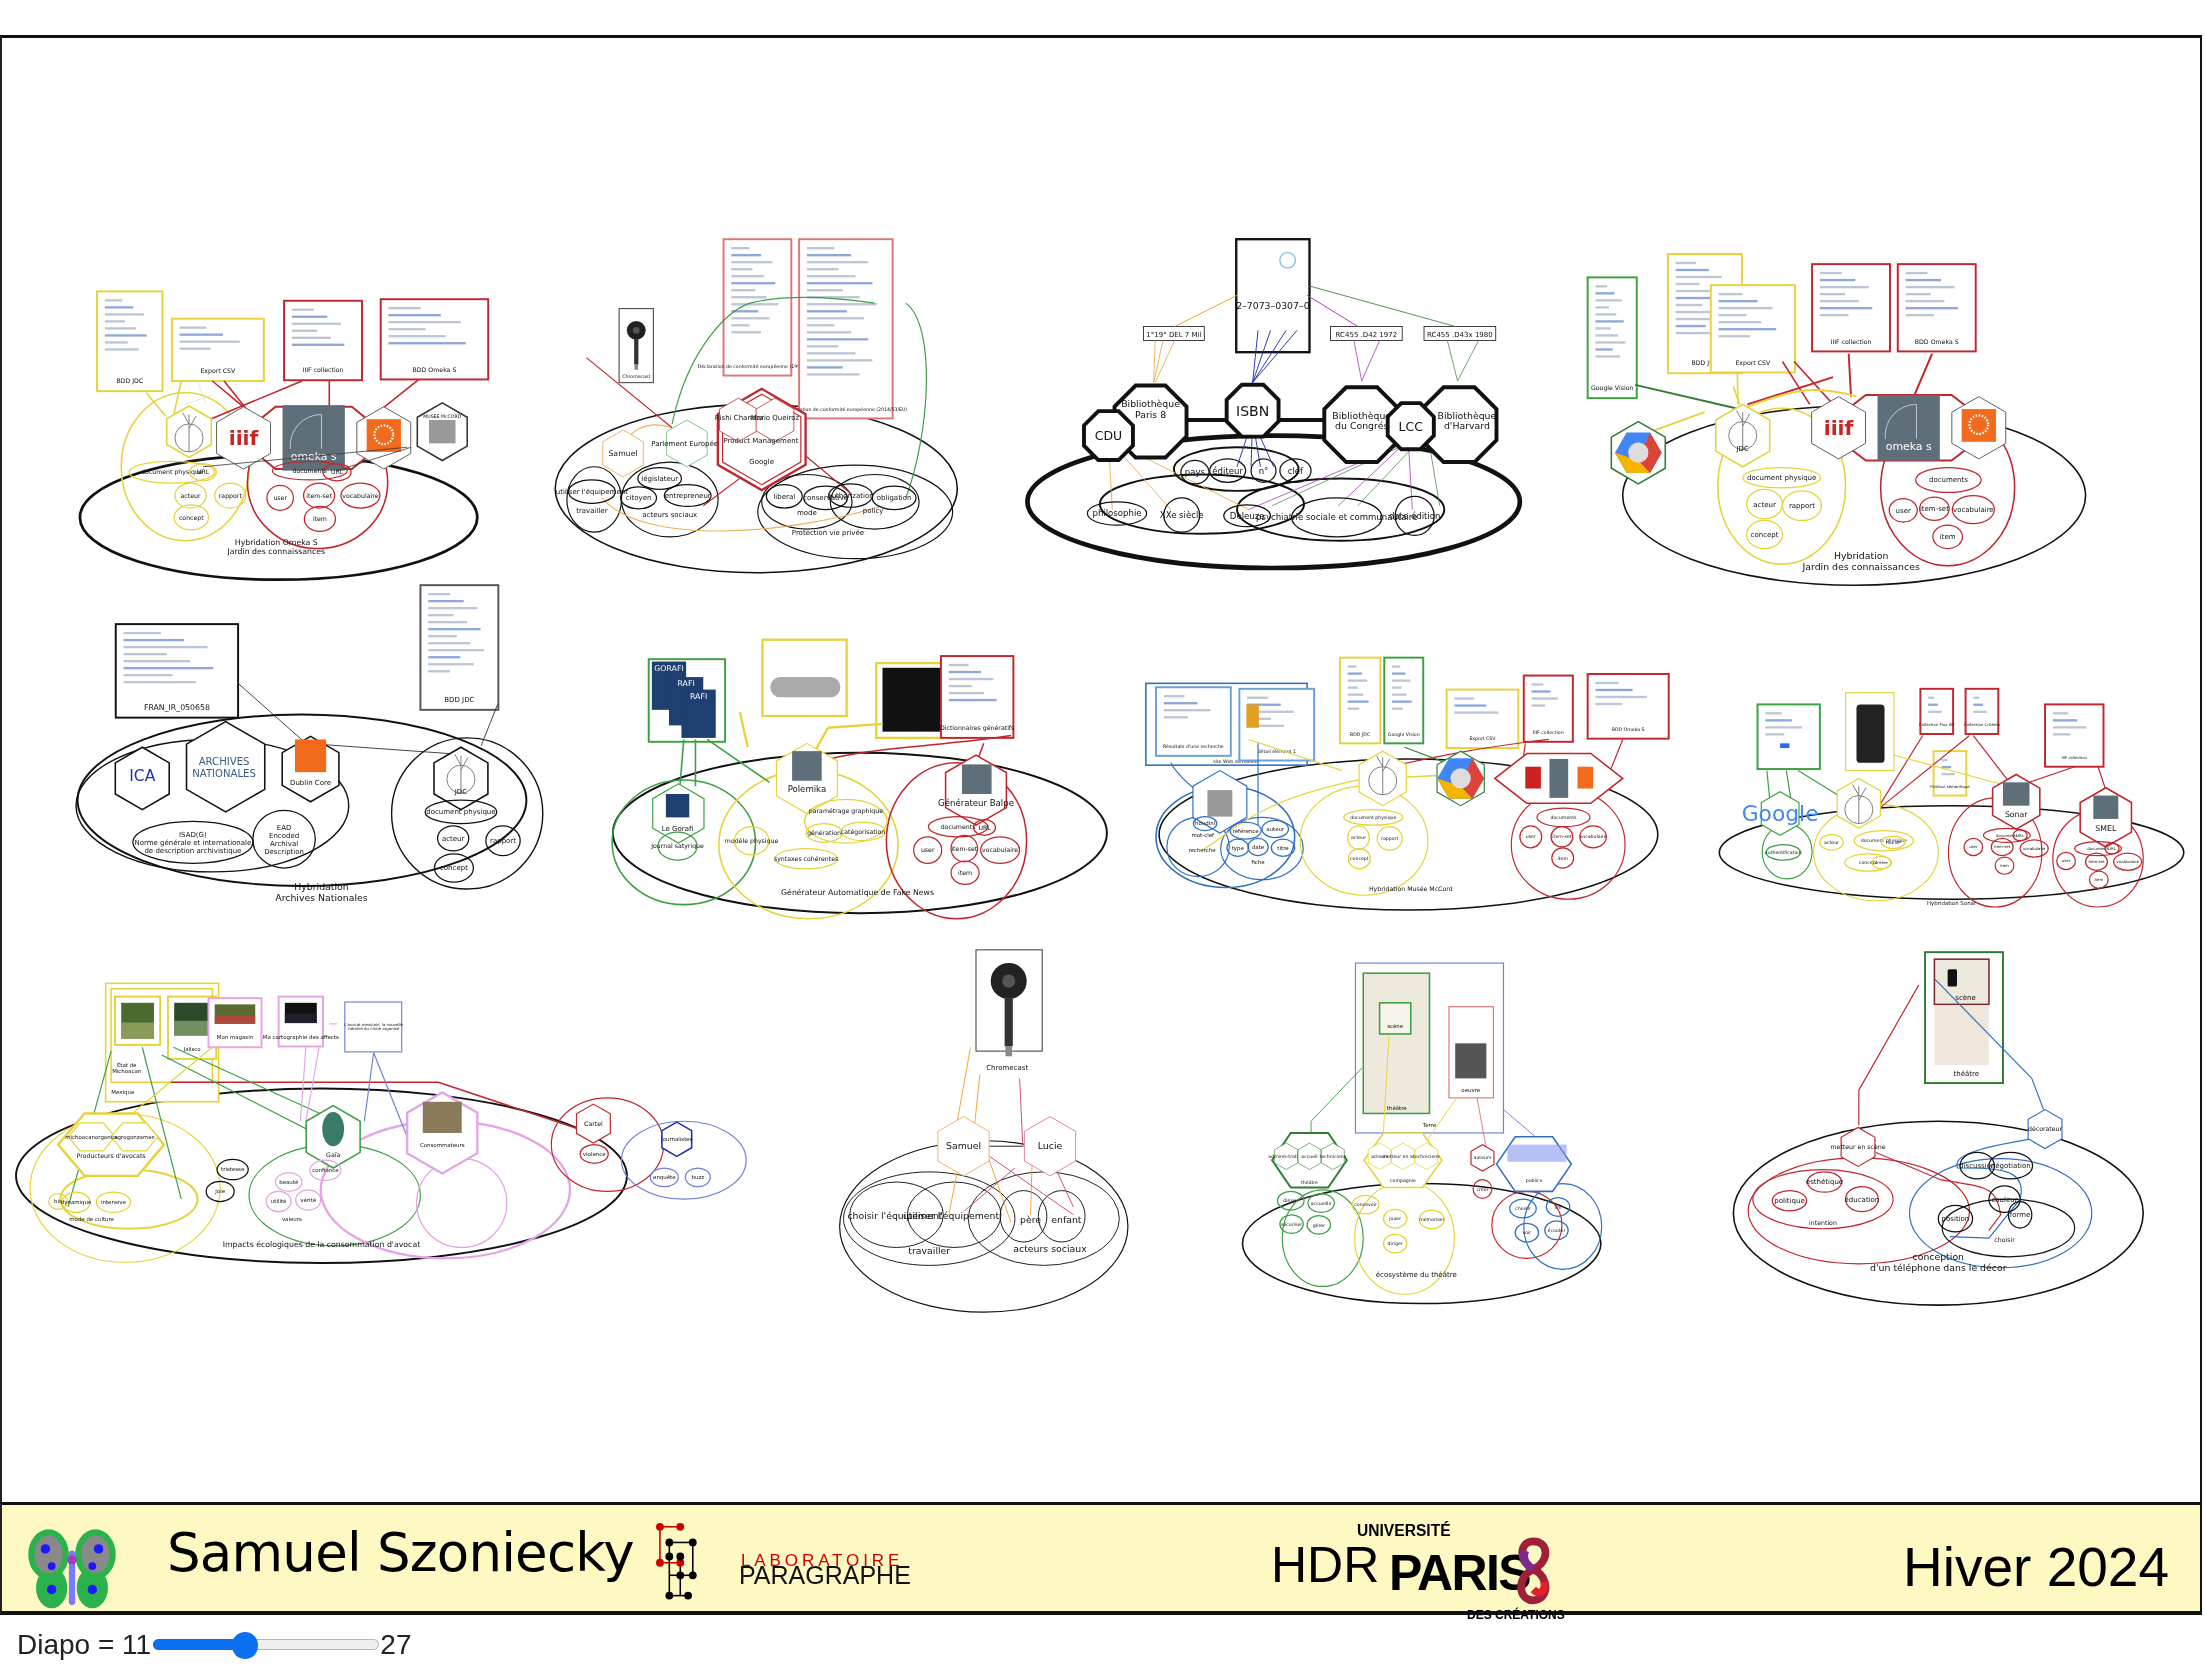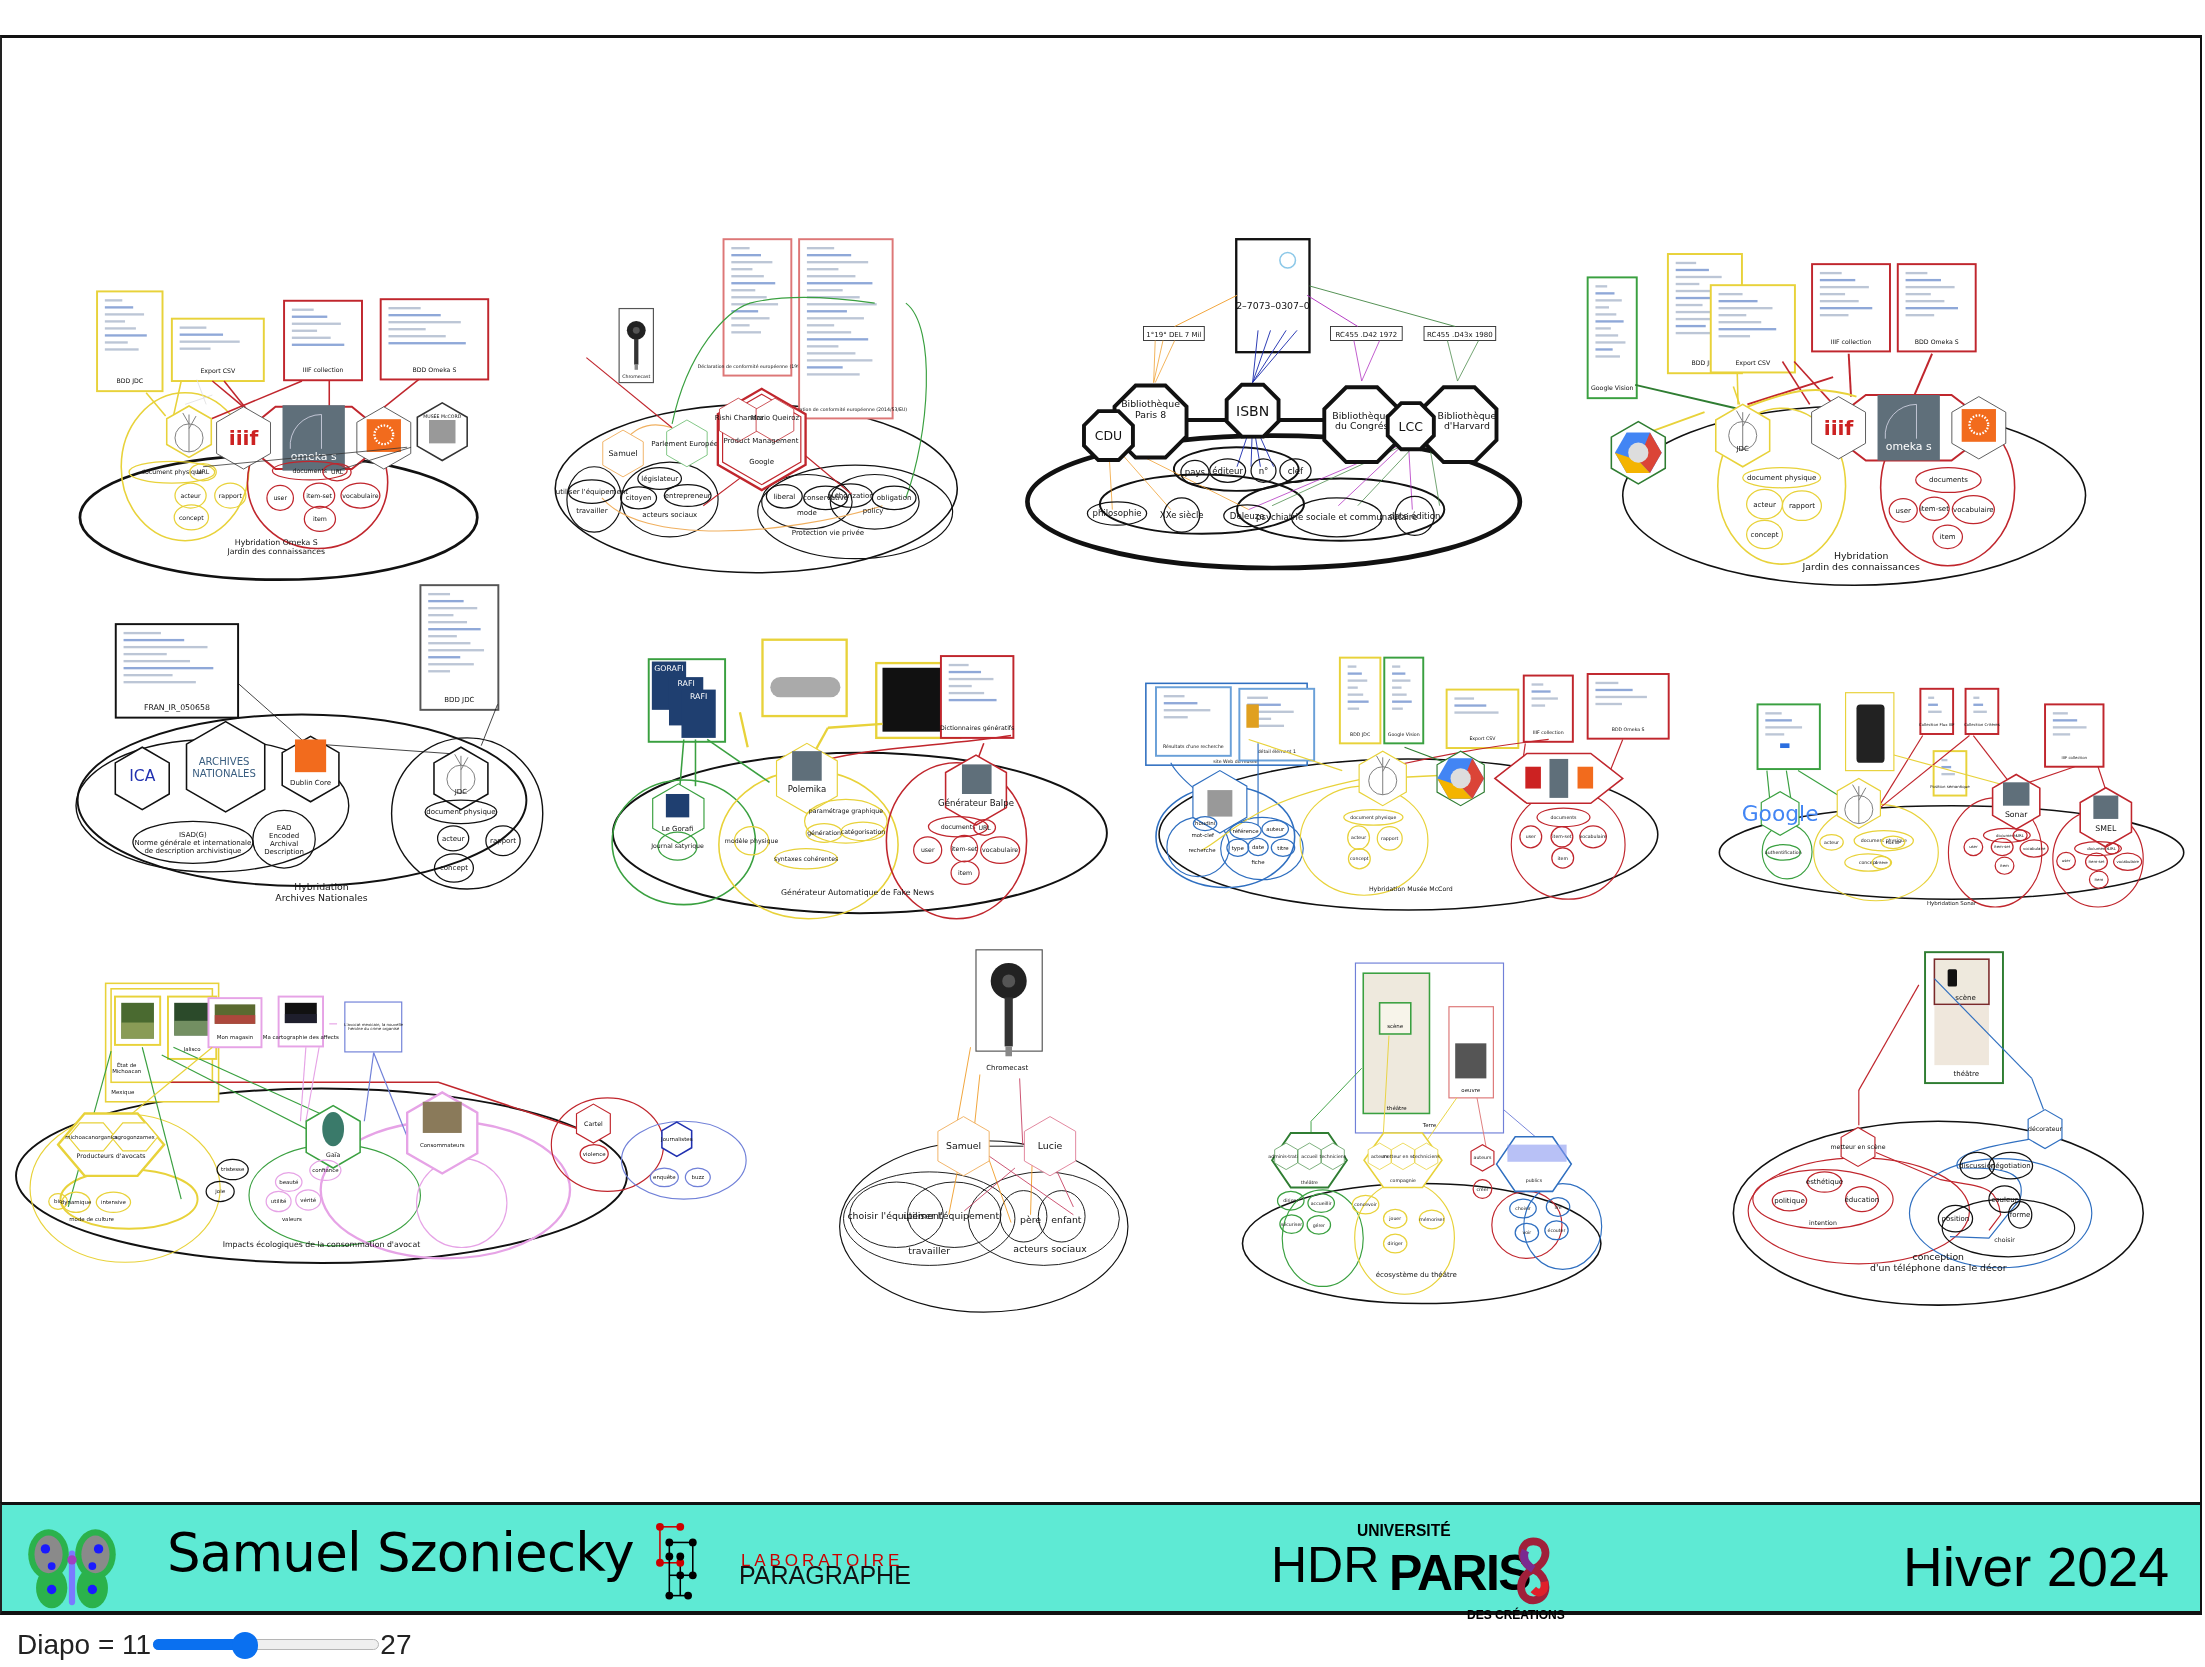--- a/index.html
+++ b/index.html
@@ -1,18 +1,18 @@
 <!DOCTYPE html>
 <html style="font-size:12.5px"><head>
 <meta charset="utf-8">
 <style>
   html,body{margin:0;padding:0;background:#fff;}
   body{width:2205px;height:1668px;position:relative;overflow:hidden;font-family:"Liberation Sans",sans-serif;color:#000;}
   #slide{position:absolute;left:0;top:35px;width:2202px;height:1467px;border-top:3.9px solid #111;border-left:2.3px solid #222;border-right:2.3px solid #111;box-sizing:border-box;background:#fff;}
-  #footer{position:absolute;left:0;top:1502px;width:2202px;height:113px;border-top:3.1px solid #111;border-bottom:4.7px solid #111;border-left:2.3px solid #222;border-right:2.3px solid #111;box-sizing:border-box;background:#5eead4;}
+  #footer{position:absolute;left:0;top:1502px;width:2202px;height:113px;border-top:3.1px solid #111;border-bottom:4.7px solid #111;border-left:2.3px solid #222;border-right:2.3px solid #111;box-sizing:border-box;background:#fef9c3;}
   .diagram{position:absolute;overflow:visible;}
   .diagram text{font-family:"DejaVu Sans",sans-serif;}
   #author-name{position:absolute;left:165px;top:17px;font-size:53px;font-family:"DejaVu Sans",sans-serif;letter-spacing:-0.8px;}
   #lab-logo{position:absolute;left:647px;top:14px;width:86px;height:86px;}
   #lab-text-top{position:absolute;left:739px;top:39px;font-size:17px;letter-spacing:3.9px;color:#c00;margin-top:7px;}
   #lab-text-bottom{position:absolute;left:737px;top:56px;font-size:25px;color:#111;}
   #butterfly{position:absolute;left:23.4px;top:22px;width:94px;height:86px;}
   #hdr-label{position:absolute;left:1269px;top:31px;font-size:50px;font-family:"Liberation Sans",sans-serif;text-align:right;}
   #univ-top{position:absolute;left:1355px;top:17px;font-size:15.6px;font-weight:bold;}
   #paris-word{position:absolute;left:1387px;top:31px;font-size:50px;font-weight:bold;font-family:"Liberation Sans",sans-serif;letter-spacing:-1.6px;margin-top:8px;}

